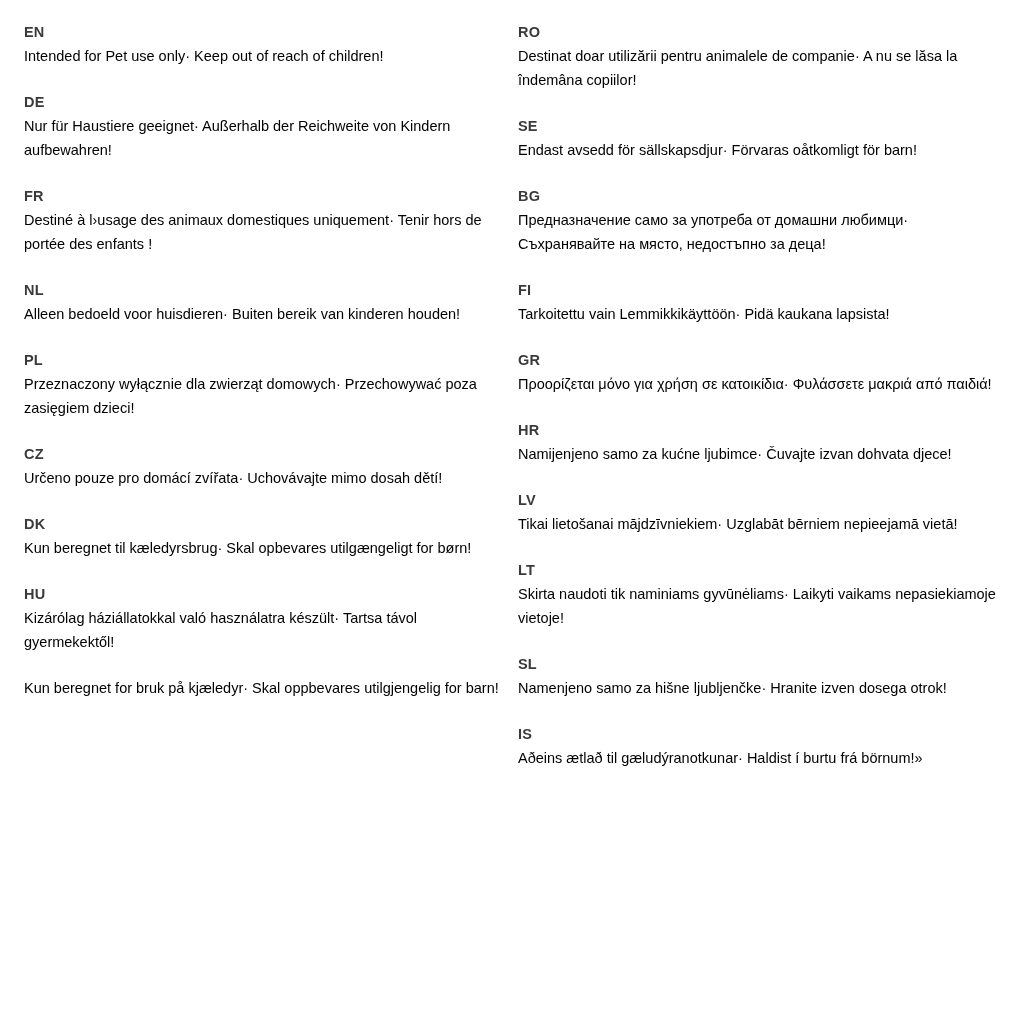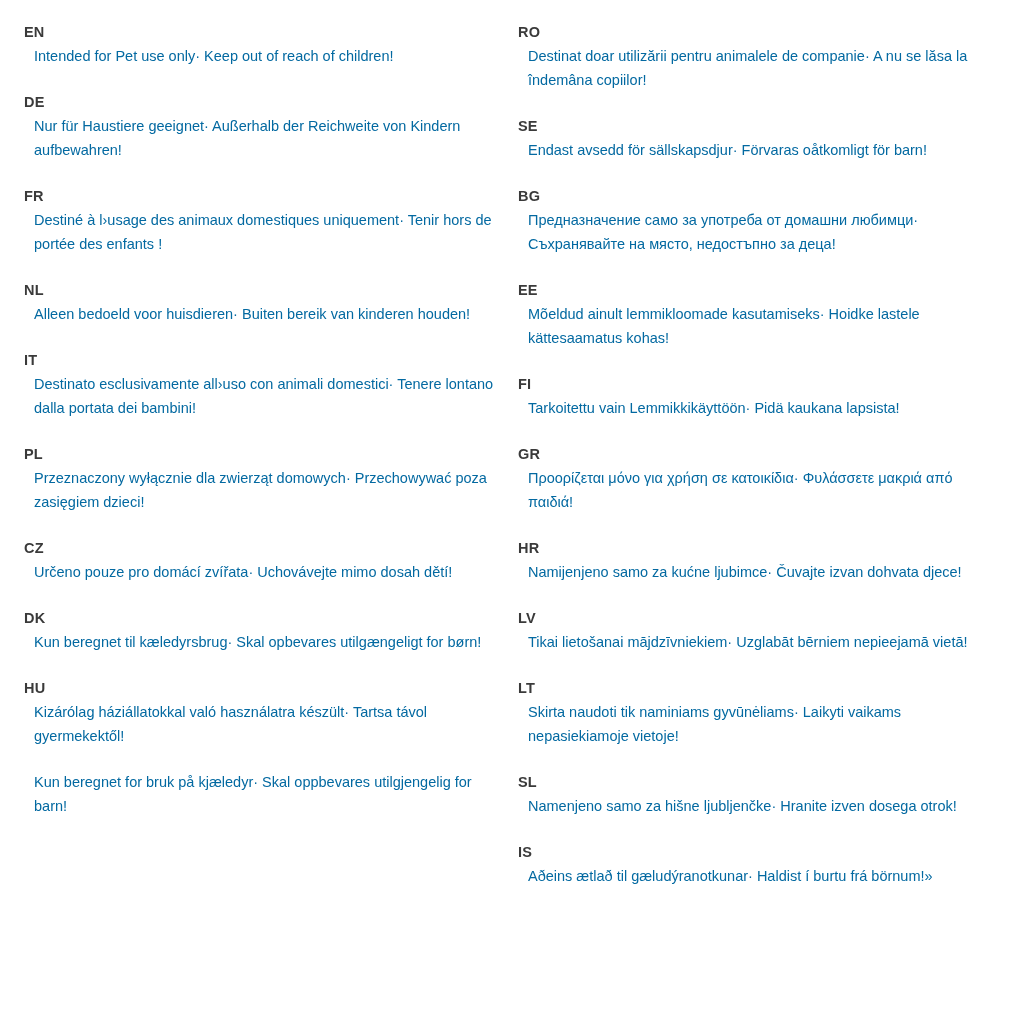--- a/index.html
+++ b/index.html
@@ -28,22 +28,21 @@
   .code {
     font-weight: bold;
     font-size: 14.5px;
     line-height: 24px;
     color: #3a3a3a;
     letter-spacing: 0.2px;
   }
   .text {
     font-size: 14.5px;
     line-height: 24px;
-    color: #0369a1;
-    margin-left: 10px;
+    color: #000000;
   }
 </style>
 </head>
 <body>
 
 <div class="page">
   <div class="col">
   <div class="entry">
     <div class="code">EN</div>
     <div class="text">Intended for Pet use only· Keep out of reach of children!</div>
@@ -60,33 +59,29 @@
   </div>
 
   <div class="entry">
     <div class="code">NL</div>
     <div class="text">Alleen bedoeld voor huisdieren· Buiten bereik van kinderen houden!</div>
   </div>
 
   <div class="entry">
   </div>
 
-  <div class="entry">
-    <div class="code">IT</div>
-    <div class="text">Destinato esclusivamente all›uso con animali domestici· Tenere lontano dalla portata dei bambini!</div>
-  </div>
 
   <div class="entry">
     <div class="code">PL</div>
     <div class="text">Przeznaczony wyłącznie dla zwierząt domowych· Przechowywać poza zasięgiem dzieci!</div>
   </div>
 
   <div class="entry">
     <div class="code">CZ</div>
-    <div class="text">Určeno pouze pro domácí zvířata· Uchovávejte mimo dosah dětí!</div>
+    <div class="text">Určeno pouze pro domácí zvířata· Uchovávajte mimo dosah dětí!</div>
   </div>
 
   <div class="entry">
     <div class="code">DK</div>
     <div class="text">Kun beregnet til kæledyrsbrug· Skal opbevares utilgængeligt for børn!</div>
   </div>
 
 
   <div class="entry">
     <div class="code">HU</div>
@@ -106,24 +101,20 @@
   <div class="entry">
     <div class="code">SE</div>
     <div class="text">Endast avsedd för sällskapsdjur· Förvaras oåtkomligt för barn!</div>
   </div>
 
   <div class="entry">
     <div class="code">BG</div>
     <div class="text">Предназначение само за употреба от домашни любимци· Съхранявайте на място, недостъпно за деца!</div>
   </div>
 
-  <div class="entry">
-    <div class="code">EE</div>
-    <div class="text">Mõeldud ainult lemmikloomade kasutamiseks· Hoidke lastele kättesaamatus kohas!</div>
-  </div>
 
   <div class="entry">
     <div class="code">FI</div>
     <div class="text">Tarkoitettu vain Lemmikkikäyttöön· Pidä kaukana lapsista!</div>
   </div>
 
   <div class="entry">
     <div class="code">GR</div>
     <div class="text">Προορίζεται μόνο για χρήση σε κατοικίδια· Φυλάσσετε μακριά από παιδιά!</div>
   </div>

